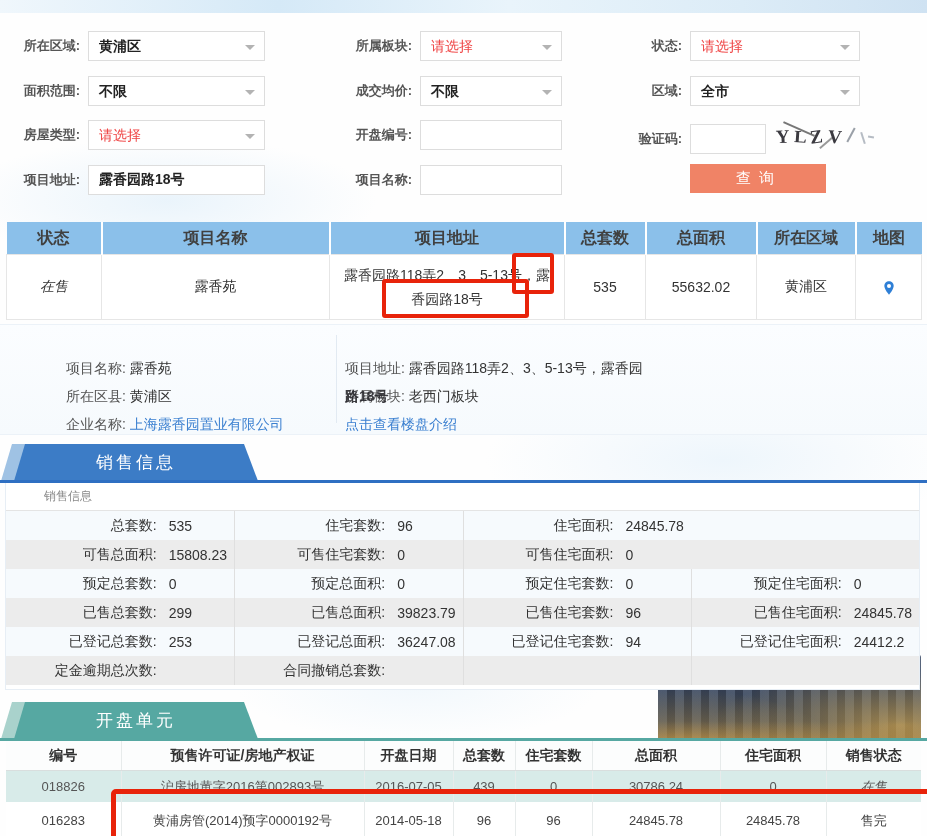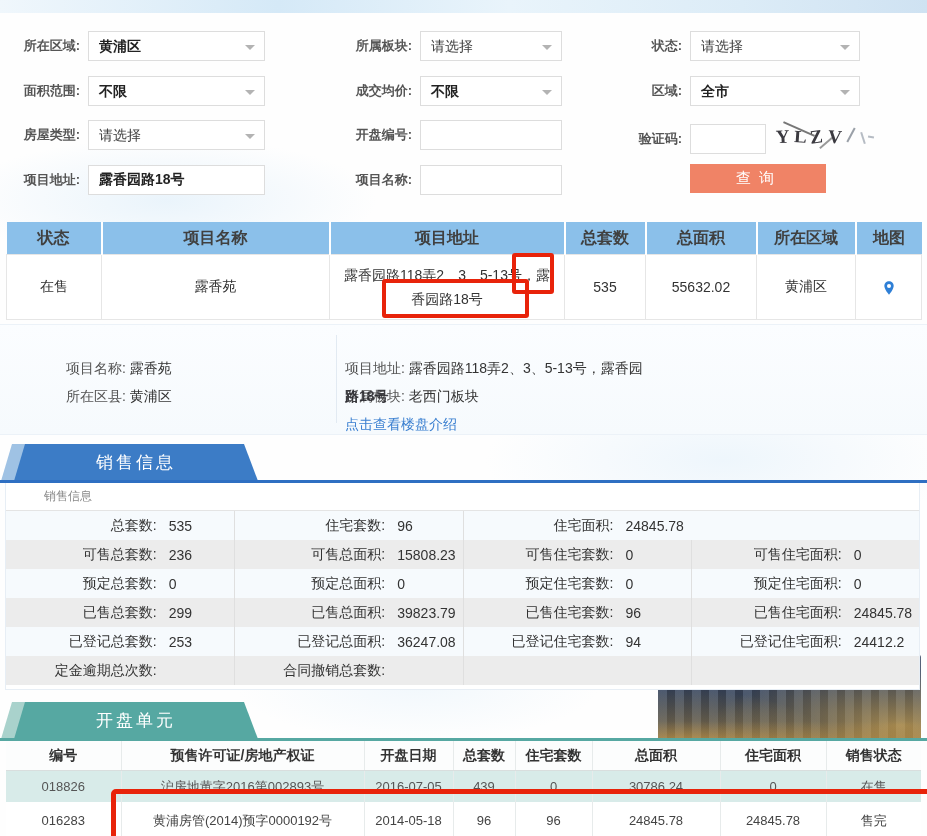--- a/index.html
+++ b/index.html
@@ -11,21 +11,21 @@
       radial-gradient(ellipse 260px 80px at 45% 82%, rgba(219,237,250,.35), transparent 70%),
       #fefefe;}
   .top-strip{position:absolute;left:0;top:0;width:927px;height:13px;
     background:linear-gradient(90deg,#f0f7fc,#d5e9f7 30%,#e9f4fb 55%,#dcecf7 80%,#cfe2f2);}
 
   
   .flabel{position:absolute;width:76px;text-align:right;font-size:13px;color:#555;line-height:30px;font-weight:bold;}
   .fctrl{position:absolute;height:30px;box-sizing:border-box;background:#fff;border:1px solid #ddd;
     font-size:14px;line-height:28px;padding:0 24px 0 10px;}
   .sel .val{color:#222;font-weight:bold;}
-  .sel .ph{color:#404040;font-weight:normal;}
+  .sel .ph{color:#ef4444;font-weight:normal;}
   .caret{position:absolute;right:9px;top:13px;width:0;height:0;border-left:5px solid transparent;
     border-right:5px solid transparent;border-top:5px solid #b3b3b3;}
   input.fctrl{padding:0 10px;color:#222;font-weight:bold;font-family:inherit;}
   .btn-search{position:absolute;left:690px;top:164px;width:136px;height:29px;background:#f08366;
     color:#fff;border:none;font-size:15px;letter-spacing:8px;padding-left:8px;cursor:pointer;font-family:inherit;}
   .captcha{position:absolute;left:774px;top:124px;width:116px;height:30px;}
   .captcha b{position:absolute;top:2px;font-family:"Liberation Serif","DejaVu Serif",serif;
     font-size:19px;color:#3b3a40;font-weight:bold;}
   .cc0{left:2px;transform:rotate(-3deg);}
   .cc1{left:20px;transform:rotate(4deg) scaleY(.9);}
@@ -38,21 +38,21 @@
   .cs4{left:88px;top:8px;width:2px;height:12px;transform:rotate(-18deg);background:#b6bcc4;}
   .cs5{left:94px;top:12px;width:6px;height:2px;background:#b6bcc4;transform:rotate(10deg);}
 
   
   .rtable{position:absolute;left:6px;top:222px;width:915px;border-collapse:collapse;table-layout:fixed;}
   .rtable th{background:#8bc0ea;color:#404040;font-size:16px;font-weight:bold;height:30px;
     border-right:2px solid #fff;}
   .rtable th:last-child{border-right:none;}
   .rtable td{background:#fff;border:1px solid #e6e6e6;height:62px;text-align:center;
     font-size:14px;color:#333;}
-  .status-green{color:#3fae47;}
+  .status-green{color:#3fae47;font-style:italic;}
   .addr-cell{font-size:13px;line-height:24px;color:#333;}
   .pin{display:inline-block;width:16px;height:16px;vertical-align:middle;cursor:pointer;}
 
   
   .detail{position:absolute;left:0;top:324px;width:927px;height:109px;
     background:linear-gradient(180deg,#fbfdff, #f6fafd);border-top:1px solid #ecf2f8;border-bottom:1px solid #ecf2f8;}
   .dline{position:absolute;font-size:14px;line-height:20px;white-space:nowrap;}
   .dlab{color:#555;}
   .dval{color:#333;}
   .dlink{color:#3a7fd0;cursor:pointer;}
@@ -231,20 +231,24 @@
   <div class="detail">
     <div class="vsep"></div>
     <div class="dline" style="left:66px;top:33px;">
       <span class="dlab">项目名称:</span>
       <span class="dval">露香苑</span>
     </div>
     <div class="dline" style="left:66px;top:61px;">
       <span class="dlab">所在区县:</span>
       <span class="dval">黄浦区</span>
     </div>
+    <div class="dline" style="left:66px;top:89px;">
+      <span class="dlab">企业名称:</span>
+      <span class="dlink">上海露香园置业有限公司</span>
+    </div>
     <div class="dline" style="left:345px;top:33px;">
       <span class="dlab">项目地址:</span>
       <span class="dval">露香园路118弄2、3、5-13号，露香园</span>
     </div>
     <div class="dline" style="left:345px;top:61px;">
       <span class="garble">
         <span class="dlab">所属板块:</span>
         <span class="over">路18号</span>
       </span>
       <span class="dval">老西门板块</span>
@@ -273,24 +277,20 @@
         <div class="scell">
             <span class="slab">住宅套数:</span>
             <span class="sval">96</span>
           </div>
         <div class="scell">
             <span class="slab">住宅面积:</span>
             <span class="sval">24845.78</span>
           </div>
       </div>
       <div class="srow">
-        <div class="scell">
-            <span class="slab">可售总套数:</span>
-            <span class="sval">236</span>
-          </div>
         <div class="scell">
             <span class="slab">可售总面积:</span>
             <span class="sval">15808.23</span>
           </div>
         <div class="scell">
             <span class="slab">可售住宅套数:</span>
             <span class="sval">0</span>
           </div>
         <div class="scell">
             <span class="slab">可售住宅面积:</span>

